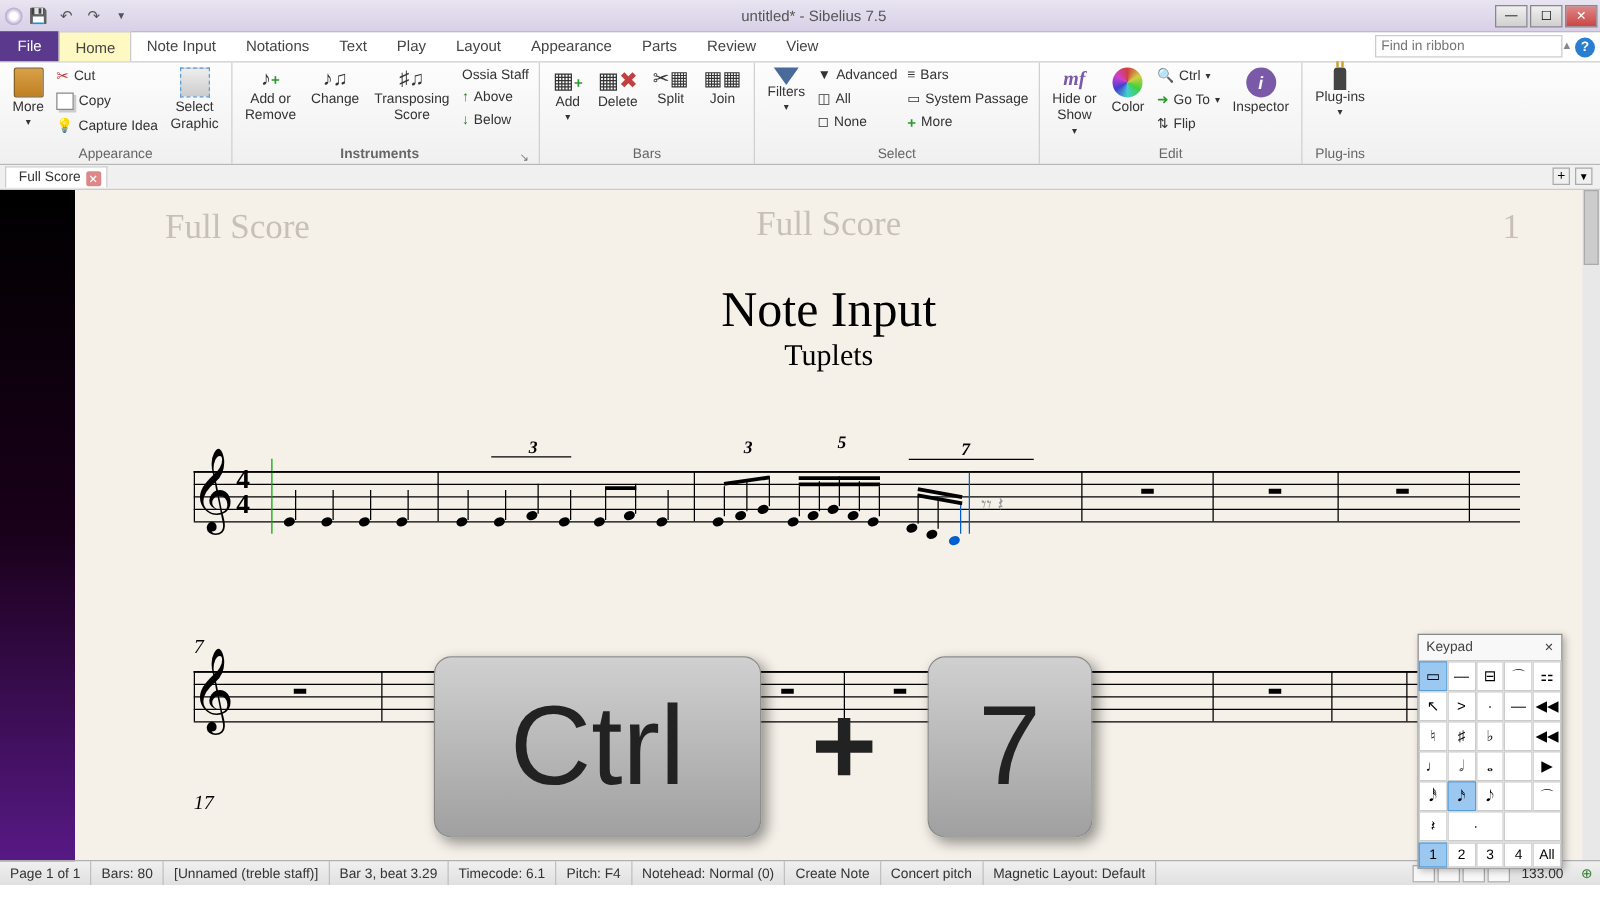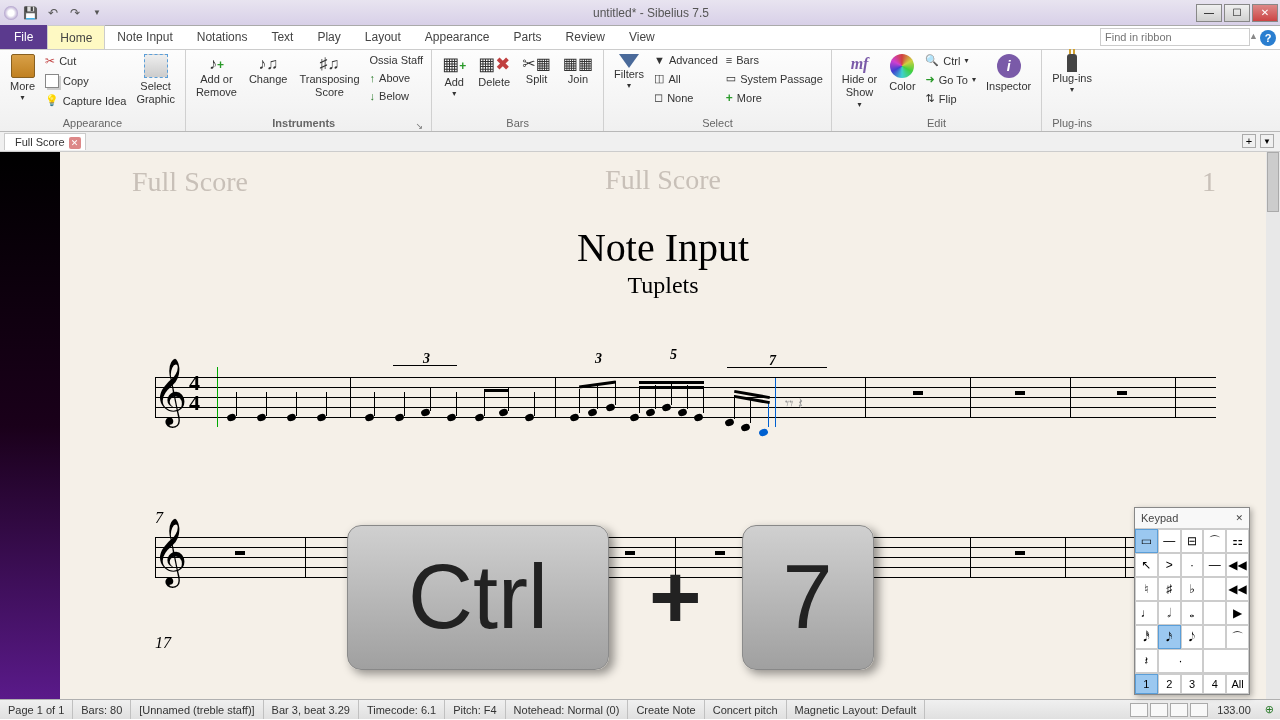--- a/index.html
+++ b/index.html
@@ -83,21 +83,21 @@
 
 .keypad { position: absolute; right: 30px; bottom: 25px; width: 116px; background: #f8f8f8; border: 1px solid #888; box-shadow: 2px 2px 6px rgba(0,0,0,0.3); z-index: 10; }
 .keypad-title { padding: 4px 6px; font-size: 11px; color: #444; border-bottom: 1px solid #ccc; display: flex; justify-content: space-between; align-items: center; }
 .keypad-grid { display: grid; grid-template-columns: repeat(5, 1fr); }
 .kp-btn { height: 24px; border: 1px solid #ccc; display: flex; align-items: center; justify-content: center; font-size: 12px; cursor: pointer; background: #fff; }
 .kp-btn.sel { background: #9bc8f0; border-color: #5a9ed8; }
 .kp-layout { display: grid; grid-template-columns: 1fr 1fr 1fr 1fr 1fr; border-top: 1px solid #ccc;}
 .kp-layout .kp-btn { font-size: 11px; height: 20px; }
 
 
-.statusbar { position: absolute; bottom: 1px; left: 0; right: 0; height: 20px; background: linear-gradient(to bottom, #f0f0f0, #e0e0e0); border-top: 1px solid #b0b0b0; display: flex; align-items: center; font-size: 11px; color: #333; }
+.statusbar { position: absolute; bottom: 12px; left: 0; right: 0; height: 20px; background: linear-gradient(to bottom, #f0f0f0, #e0e0e0); border-top: 1px solid #b0b0b0; display: flex; align-items: center; font-size: 11px; color: #333; }
 .status-cell { padding: 0 8px; border-right: 1px solid #c0c0c0; height: 100%; display: flex; align-items: center; }
 .status-right { margin-left: auto; display: flex; align-items: center; }
 .sr-btn { width: 18px; height: 14px; border: 1px solid #aaa; margin: 0 1px; background: #f8f8f8; cursor: pointer; }
 
 
 .ic-paste { background: linear-gradient(#d8a048, #c08020); border: 1px solid #886020; border-radius: 2px; }
 .ic-cut { color: #c04040; font-size: 12px; }
 .ic-copy { background: #fff; border: 1px solid #888; box-shadow: 2px 2px 0 #ccc; }
 .ic-sel { background: linear-gradient(#eee, #ccc); border: 1px dashed #5a9ed8; }
 .ic-note { color: #333; font-size: 16px; }

